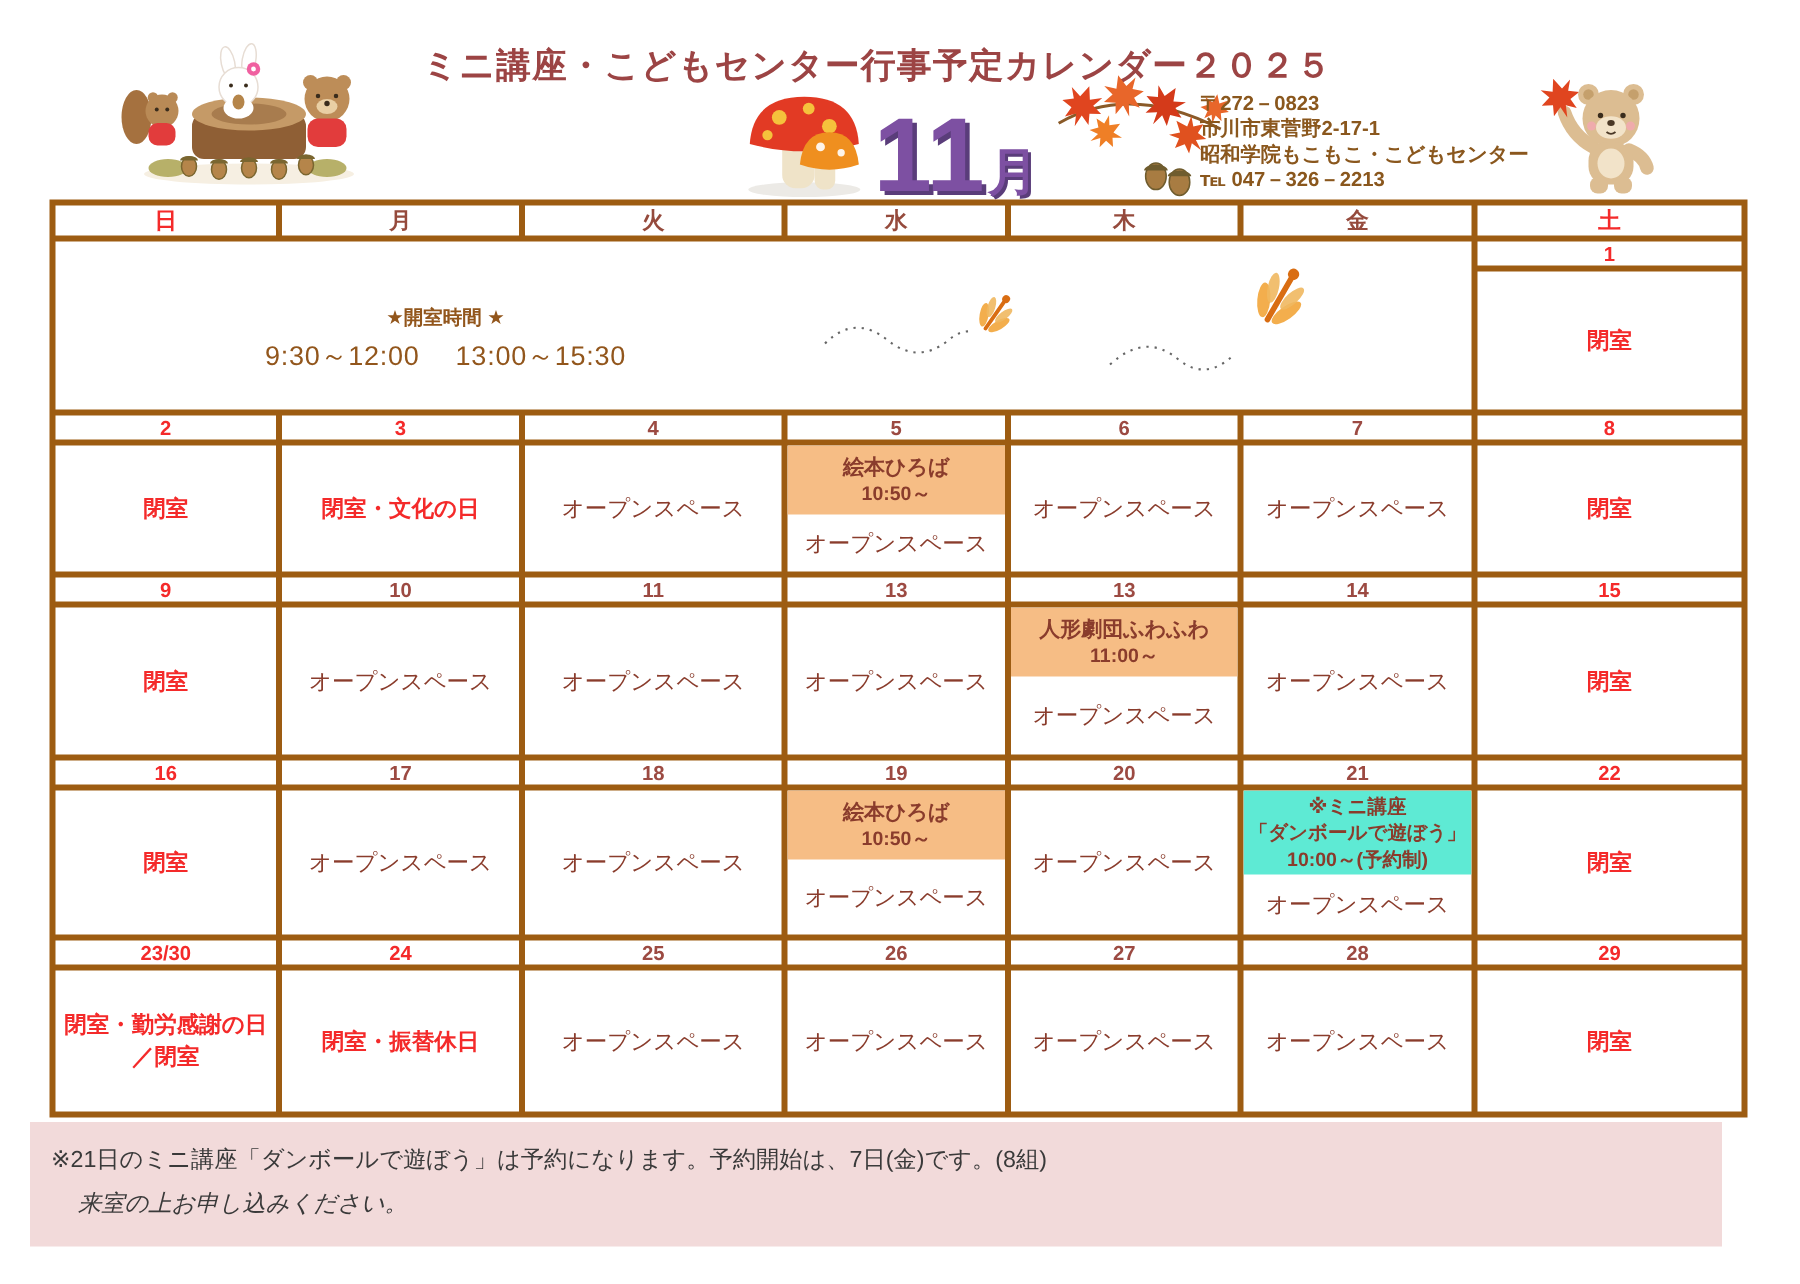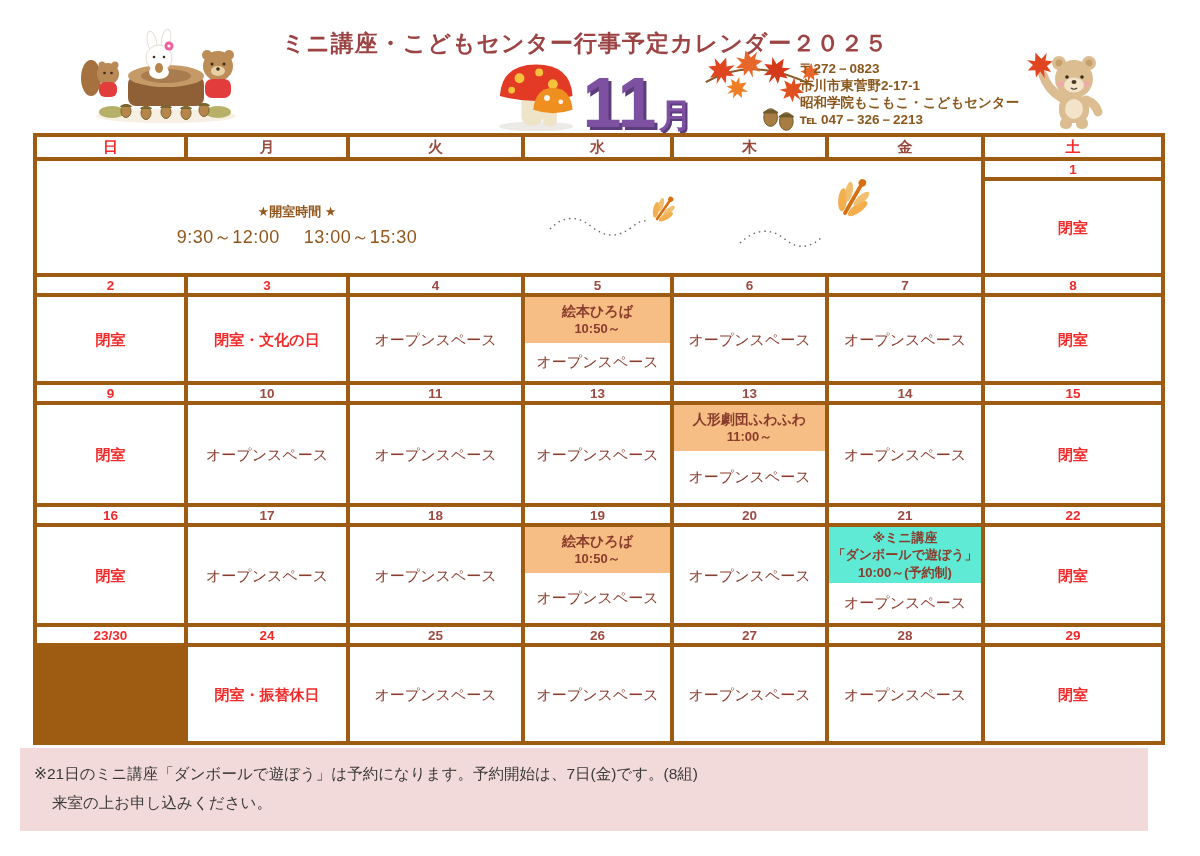--- a/index.html
+++ b/index.html
@@ -52,21 +52,21 @@
 
   .hours{position:absolute;left:95px;top:42px;width:330px;text-align:center;color:#92561c;}
   .hours .h1{font-size:13px;font-weight:bold;margin-bottom:4px;}
   .hours .h2{font-size:18px;letter-spacing:.5px;}
   .flies{position:absolute;right:6px;top:16px;}
 
   
   .footer{position:absolute;left:20px;top:748px;width:1128px;height:83px;
           background:#f2dada;box-sizing:border-box;padding:11px 14px;
           color:#3a3a3a;font-size:15.5px;line-height:1.9;}
-  .footer .indent{padding-left:18px;}
+  .footer .indent{padding-left:18px;font-style:italic;}
 </style>
 </head>
 <body>
 
 <div class="page">
 
   <svg class="animals" width="200" height="100" viewBox="0 0 200 100">
     <ellipse cx="100" cy="90" rx="70" ry="7" fill="#f6efe2"></ellipse>
 
     <ellipse cx="25" cy="52" rx="10" ry="18" fill="#a5713f"></ellipse>
@@ -339,20 +339,24 @@
       </div>
 
     <div class="d red r10 c1">23/30</div>
     <div class="d red r10 c2">24</div>
     <div class="d r10 c3">25</div>
     <div class="d r10 c4">26</div>
     <div class="d r10 c5">27</div>
     <div class="d r10 c6">28</div>
     <div class="d red r10 c7">29</div>
 
+    <div class="cc r11 c1">
+      <div class="lbl rd">閉室・勤労感謝の日</div>
+      <div class="lbl rd">／閉室</div>
+    </div>
     <div class="cc r11 c2">
         <div class="lbl rd">閉室・振替休日</div>
       </div>
     <div class="cc r11 c3">
         <div class="lbl">オープンスペース</div>
       </div>
     <div class="cc r11 c4">
         <div class="lbl">オープンスペース</div>
       </div>
     <div class="cc r11 c5">

